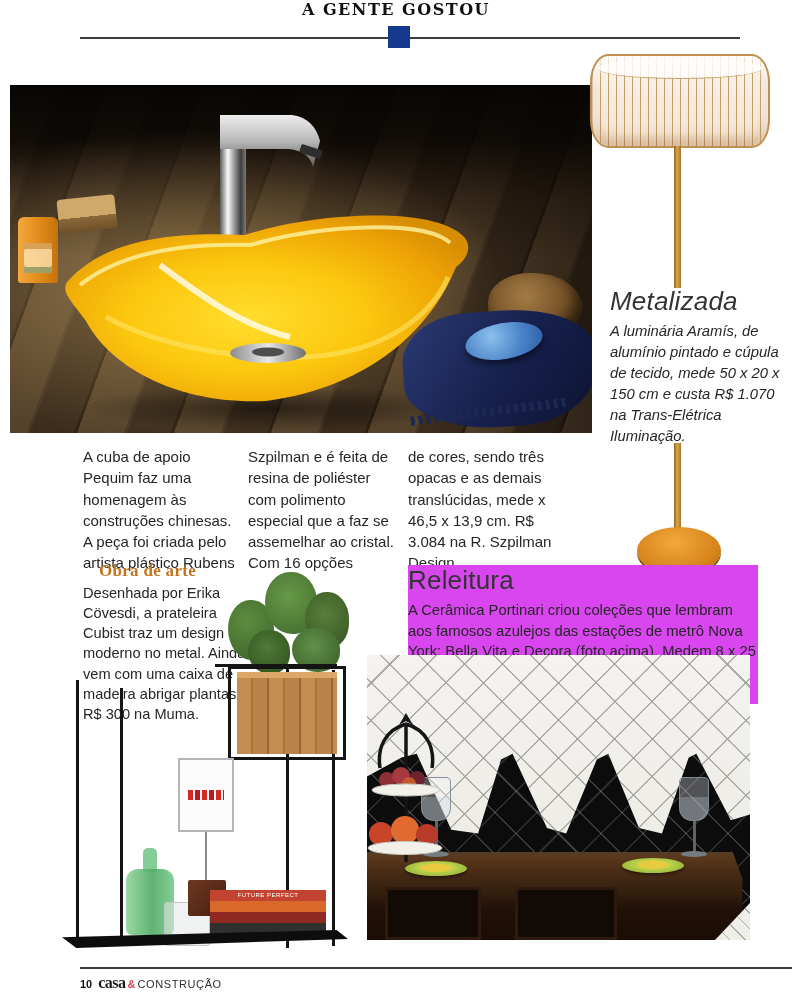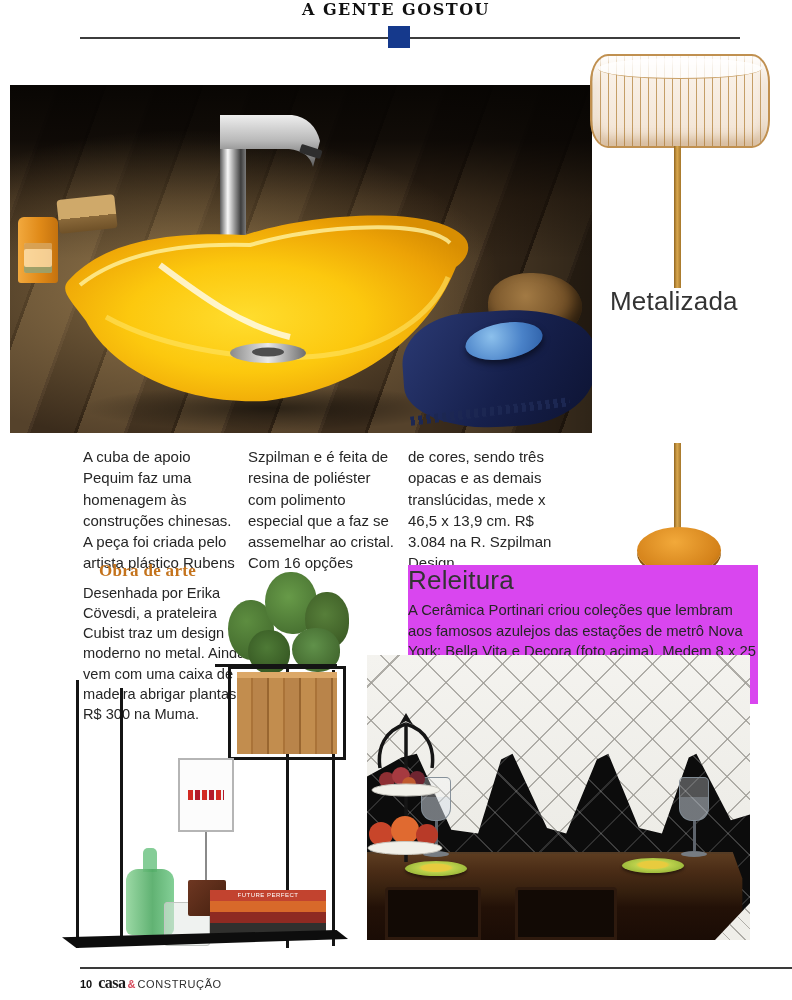--- a/index.html
+++ b/index.html
@@ -60,21 +60,21 @@
     background:linear-gradient(90deg,#8f6420,#d8a74e 45%,#a5762a);}
   #lamp-pole-lower{left:674px;top:443px;width:7px;height:92px;
     background:linear-gradient(90deg,#8f6420,#d8a74e 45%,#a5762a);}
   #lamp-base{left:637px;top:527px;width:84px;height:47px;border-radius:50%;
     background:radial-gradient(ellipse at 45% 32%,#f2a93a,#d4821a 68%,#a96409);
     box-shadow:0 3px 0 #8a5208;}
 
   
   .h-light{font-size:26px;color:#333;letter-spacing:.2px;margin:0 0 4px 0;font-weight:400;}
   .body-txt{font-size:15px;line-height:1.42;color:#262626;}
-  #metalizada{left:610px;top:286px;width:180px;}
+  #metalizada{left:610px;top:286px;width:180px;font-style:italic;}
   #metalizada .body-txt{font-size:14.8px;}
   #cols{left:83px;top:446px;width:500px;}
   .col{position:absolute;top:0;}
   #col1{left:0;width:158px;}
   #col2{left:165px;width:155px;}
   #col3{left:325px;width:165px;}
   #obra{left:83px;top:561px;width:176px;}
   #obra h3{margin:0 0 2px 16px;font-family:"Liberation Serif",serif;font-weight:bold;
     font-size:17px;letter-spacing:.3px;color:#c4731c;}
   #obra .body-txt{font-size:14.6px;line-height:1.38;}
@@ -224,20 +224,21 @@
 
 
   <div class="abs" id="lamp-shade"></div>
   <div class="abs" id="lamp-shade-rim"></div>
   <div class="abs" id="lamp-pole-upper"></div>
   <div class="abs" id="lamp-pole-lower"></div>
   <div class="abs" id="lamp-base"></div>
 
   <div class="abs" id="metalizada">
     <h2 class="h-light">Metalizada</h2>
+    <div class="body-txt">A luminária Aramís, de alumínio pintado e cúpula de tecido, mede 50 x 20 x 150 cm e custa R$ 1.070 na Trans-Elétrica Iluminação.</div>
   </div>
 
   <div class="abs" id="cols">
     <div class="col body-txt" id="col1">A cuba de apoio Pequim faz uma homenagem às construções chinesas. A peça foi criada pelo artista plástico Rubens</div>
     <div class="col body-txt" id="col2">Szpilman e é feita de resina de poliéster com polimento especial que a faz se assemelhar ao cristal. Com 16 opções</div>
     <div class="col body-txt" id="col3">de cores, sendo três opacas e as demais translúcidas, mede x 46,5 x 13,9 cm. R$ 3.084 na R. Szpilman Design.</div>
   </div>
 
   <div class="abs" id="obra">
     <h3>Obra de arte</h3>

